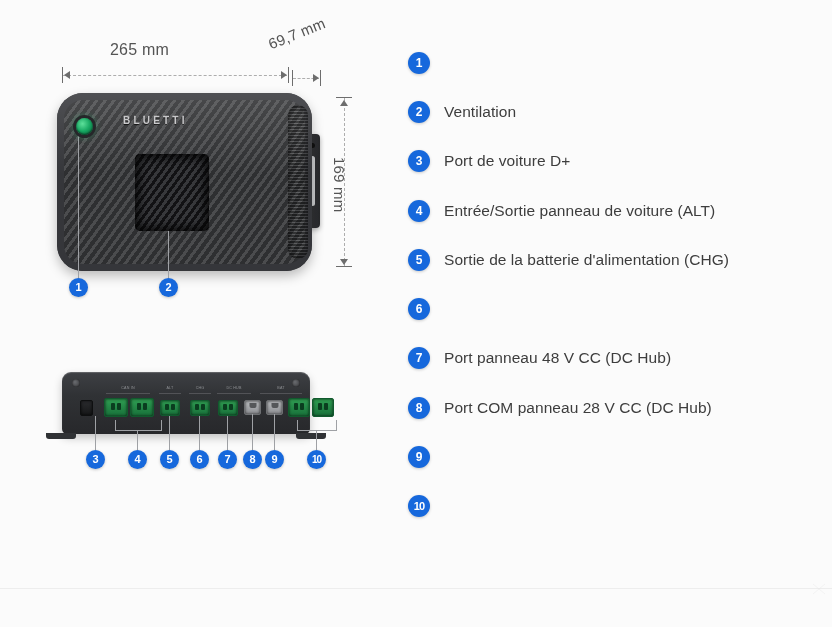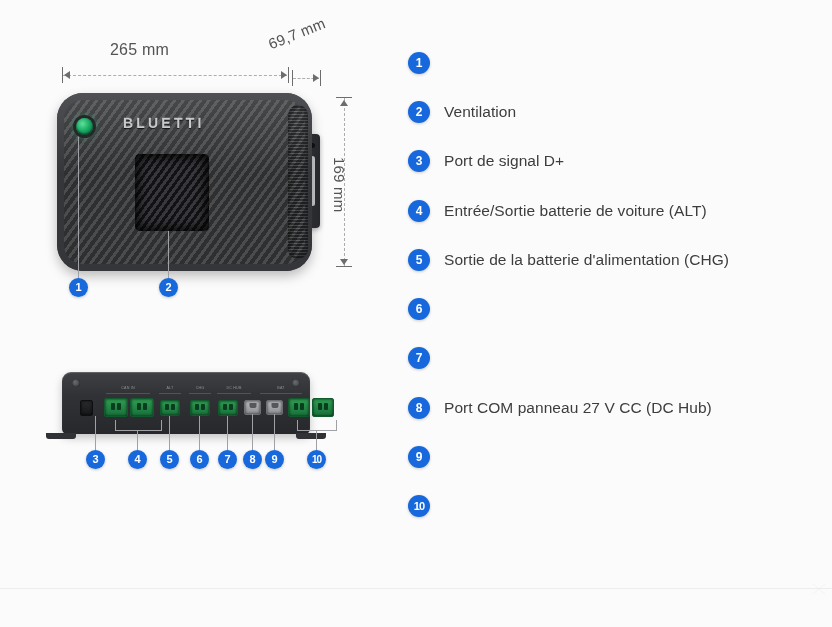--- a/index.html
+++ b/index.html
@@ -95,21 +95,21 @@
       repeating-linear-gradient(0deg,
         rgba(255,255,255,.10) 0px, rgba(255,255,255,.10) 1px,
         rgba(0,0,0,.32) 1px, rgba(0,0,0,.32) 3px);
     box-shadow: inset 0 0 6px rgba(0,0,0,.6);
   }
 
   .brand-logo {
     position: absolute;
     left: 66px;
     top: 22px;
-    font-size: 14px;
+    font-size: 10px;
     font-weight: 700;
     letter-spacing: 3.2px;
     color: #c9c9cb;
     text-shadow: 0 1px 1px rgba(0,0,0,.75), 0 -1px 0 rgba(255,255,255,.16);
     z-index: 3;
   }
 
   .power-button {
     position: absolute;
     left: 19px;
@@ -521,44 +521,45 @@
       <div class="legend-badge">1</div>
     </div>
 
     <div class="legend-row">
       <div class="legend-badge">2</div>
       <div class="legend-label">Ventilation</div>
     </div>
 
     <div class="legend-row">
       <div class="legend-badge">3</div>
-      <div class="legend-label">Port de signal D+</div>
+      <div class="legend-label">Port de voiture D+</div>
     </div>
 
     <div class="legend-row">
       <div class="legend-badge">4</div>
-      <div class="legend-label">Entrée/Sortie batterie de voiture (ALT)</div>
+      <div class="legend-label">Entrée/Sortie panneau de voiture (ALT)</div>
     </div>
 
     <div class="legend-row">
       <div class="legend-badge">5</div>
       <div class="legend-label">Sortie de la batterie d'alimentation (CHG)</div>
     </div>
 
     <div class="legend-row">
       <div class="legend-badge">6</div>
     </div>
 
     <div class="legend-row">
       <div class="legend-badge">7</div>
+      <div class="legend-label">Port panneau 48 V CC (DC Hub)</div>
     </div>
 
     <div class="legend-row">
       <div class="legend-badge">8</div>
-      <div class="legend-label">Port COM panneau 27 V CC (DC Hub)</div>
+      <div class="legend-label">Port COM panneau 28 V CC (DC Hub)</div>
     </div>
 
     <div class="legend-row">
       <div class="legend-badge">9</div>
     </div>
 
     <div class="legend-row">
       <div class="legend-badge wide">10</div>
     </div>
   </div>

